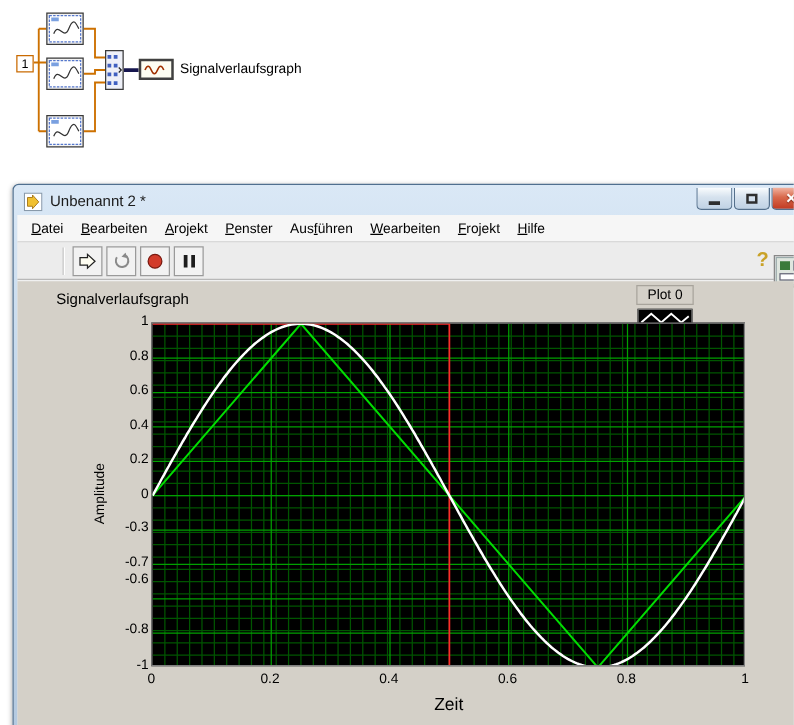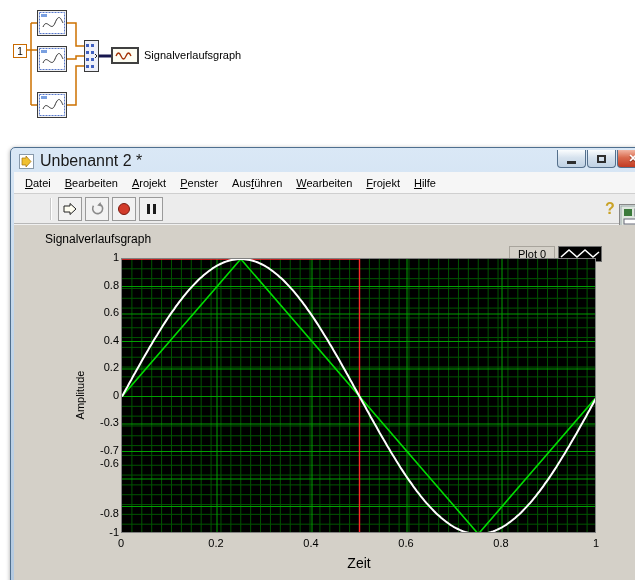--- a/index.html
+++ b/index.html
@@ -18,21 +18,21 @@
   .graph-term { position: absolute; left: 111px; top: 47px; width: 28px; height: 17px;
     border: 2px solid #404040; background: #fdfdf2; display: flex; align-items: center; justify-content: center; }
   .term-label { position: absolute; left: 144px; top: 49px; font-size: 11px; color: #000; }
 
   
   .window { position: absolute; left: 10px; top: 147px; width: 640px; height: 440px;
     border: 1px solid #4f6f8f; border-radius: 5px 5px 0 0; padding: 2px;
     background: linear-gradient(180deg, #dae8f6 0%, #c2d6ea 40%, #b3c9e0 100%);
     box-shadow: 0 1px 4px rgba(0,0,0,.35); }
   .titlebar { position: relative; height: 22px; display: flex; align-items: center; gap: 6px; padding-left: 6px; }
-  .win-title { font-size: 16px; color: #1a1a1a; }
+  .win-title { font-size: 12px; color: #1a1a1a; }
   .caption-buttons { position: absolute; left: 544px; top: 0; display: flex; }
   .cap-btn { width: 29px; height: 18px; border: 1px solid #55708c; border-top: none;
     border-radius: 0 0 4px 4px; display: flex; align-items: center; justify-content: center;
     background: linear-gradient(#fbfdfe, #d6e2ee 45%, #c0d2e4); margin-right: 1px; }
   .cap-btn.close { width: 32px; background: linear-gradient(#f2b5a2, #d96a4d 45%, #c23b23); }
   .glyph-min { width: 9px; height: 3px; background: #2e2e2e; margin-top: 7px; }
   .glyph-max { width: 9px; height: 8px; border: 2px solid #2e2e2e; }
   .glyph-close { color: #fff; font-size: 11px; font-weight: bold; text-shadow: 0 1px 1px #7a2010; }
 
   .client { position: absolute; left: 3px; top: 24px; right: 3px; bottom: 0; background: #f0f0f0; }
@@ -49,21 +49,21 @@
   .pause-bars { display: flex; gap: 3px; }
   .pause-bars i { display: block; width: 3px; height: 10px; background: #1c1c1c; }
   .help-btn { position: absolute; left: 585px; top: 4px; width: 22px; height: 22px;
     display: flex; align-items: center; justify-content: center;
     color: #c9a227; font-weight: bold; font-size: 16px; }
   .palette-icon { position: absolute; left: 605px; top: 32px; width: 30px; height: 26px;
     border: 1px solid #888; background: #e6e6e6; }
 
   .panel { position: absolute; left: 0; top: 53px; right: 0; bottom: 0; background: #d4d0c8; }
   .graph-label { position: absolute; left: 31px; top: 7px; font-size: 12px; color: #000; }
-  .legend { position: absolute; left: 495px; top: 21px; display: flex; align-items: center; gap: 3px; }
+  .legend { position: absolute; left: 495px; top: 3px; display: flex; align-items: center; gap: 3px; flex-direction: column; }
   .legend-label { font-size: 11px; color: #000; padding: 1px 8px; border: 1px solid #a8a49c; background: #d4d0c8; }
   .legend-sample { width: 44px; height: 16px; background: #000; border: 1px solid #6e6e6e;
     display: flex; align-items: center; justify-content: center; }
   .plot-svg { position: absolute; left: 107px; top: 33px; background: #000; border: 1px solid #808080; }
   .ytick { position: absolute; width: 27px; left: 78px; text-align: right; font-size: 11px; color: #000; }
   .xtick { position: absolute; width: 30px; top: 312px; text-align: center; font-size: 11px; color: #000; }
   .ylabel { position: absolute; left: 66px; top: 170px; transform: translate(-50%, -50%) rotate(-90deg);
     font-size: 11px; color: #000; white-space: nowrap; }
   .xlabel { position: absolute; left: 322px; top: 330px; width: 46px; text-align: center; font-size: 14px; color: #000; }
 </style>
@@ -210,21 +210,21 @@
 
         <span class="ytick" style="top:26px">1</span>
         <span class="ytick" style="top:53.5px">0.8</span>
         <span class="ytick" style="top:81px">0.6</span>
         <span class="ytick" style="top:108.5px">0.4</span>
         <span class="ytick" style="top:136px">0.2</span>
         <span class="ytick" style="top:163.5px">0</span>
         <span class="ytick" style="top:191px">-0.3</span>
         <span class="ytick" style="top:218.5px">-0.7</span>
         <span class="ytick" style="top:232px">-0.6</span>
-        <span class="ytick" style="top:282px">-0.8</span>
+        <span class="ytick" style="top:272px">-0.8</span>
         <span class="ytick" style="top:301px">-1</span>
 
         <span class="xtick" style="left:92px">0</span>
         <span class="xtick" style="left:187px">0.2</span>
         <span class="xtick" style="left:282px">0.4</span>
         <span class="xtick" style="left:377px">0.6</span>
         <span class="xtick" style="left:472px">0.8</span>
         <span class="xtick" style="left:567px">1</span>
 
         <svg class="plot-svg" width="475" height="275">

